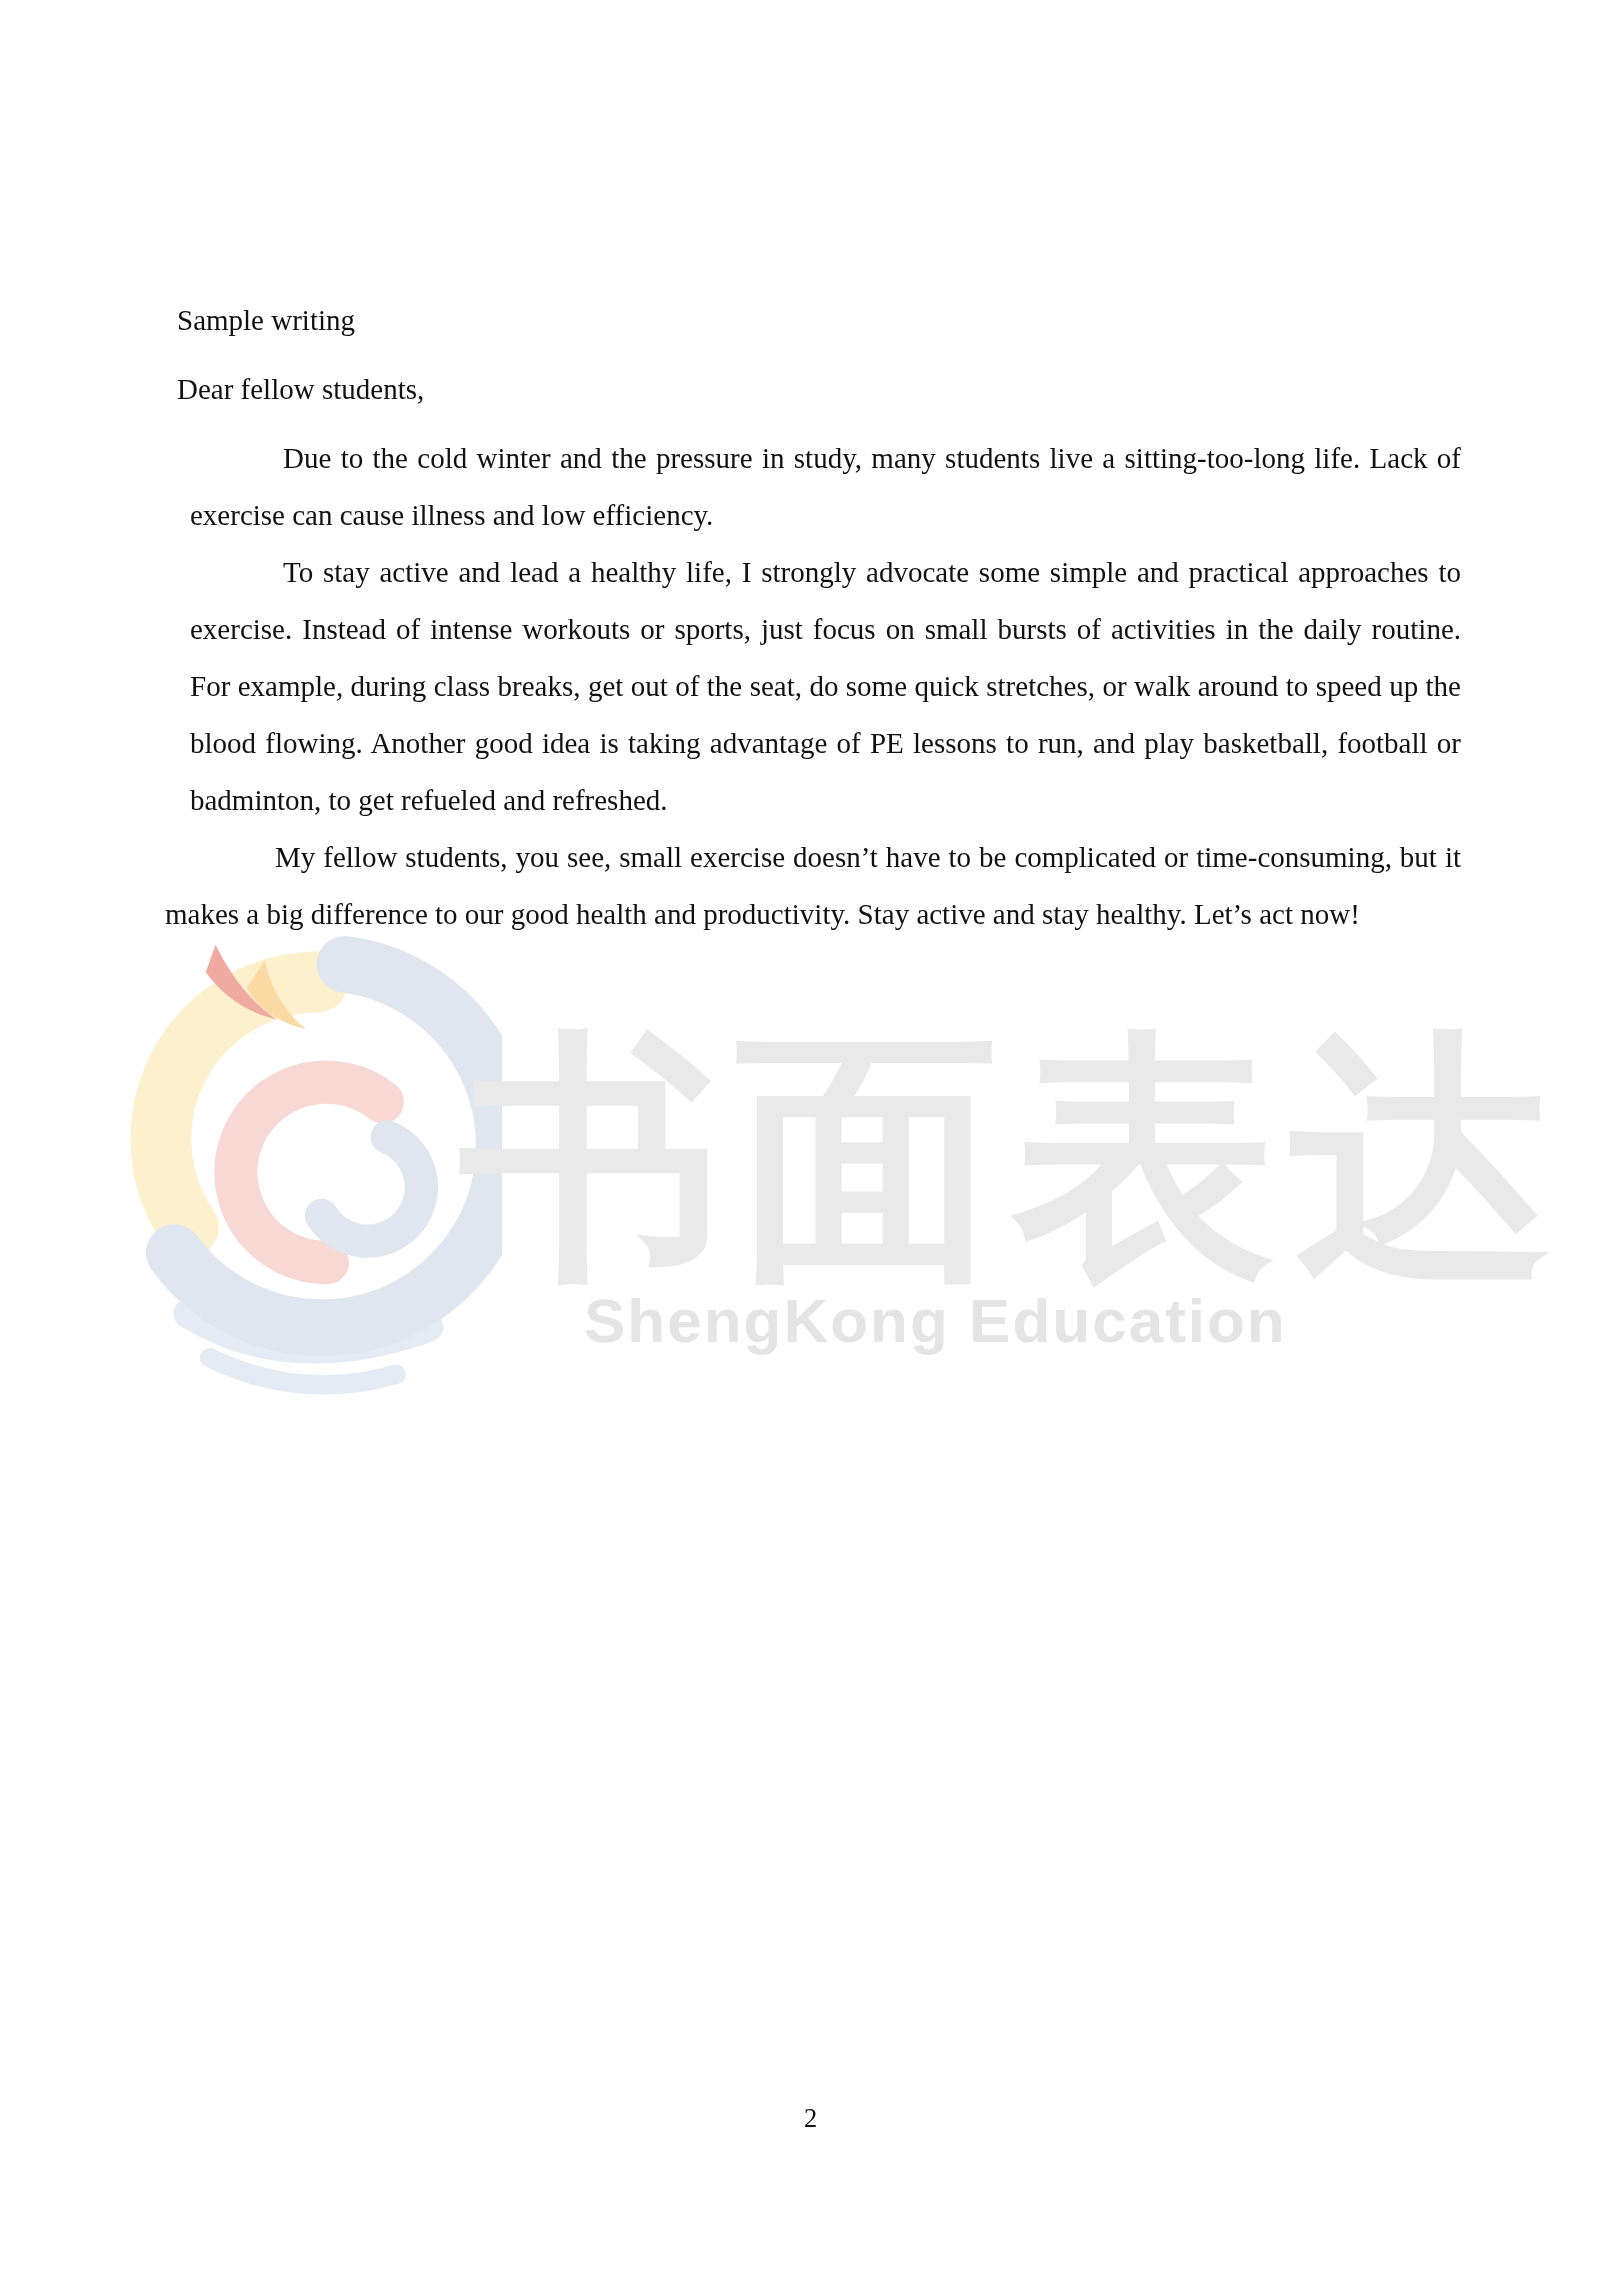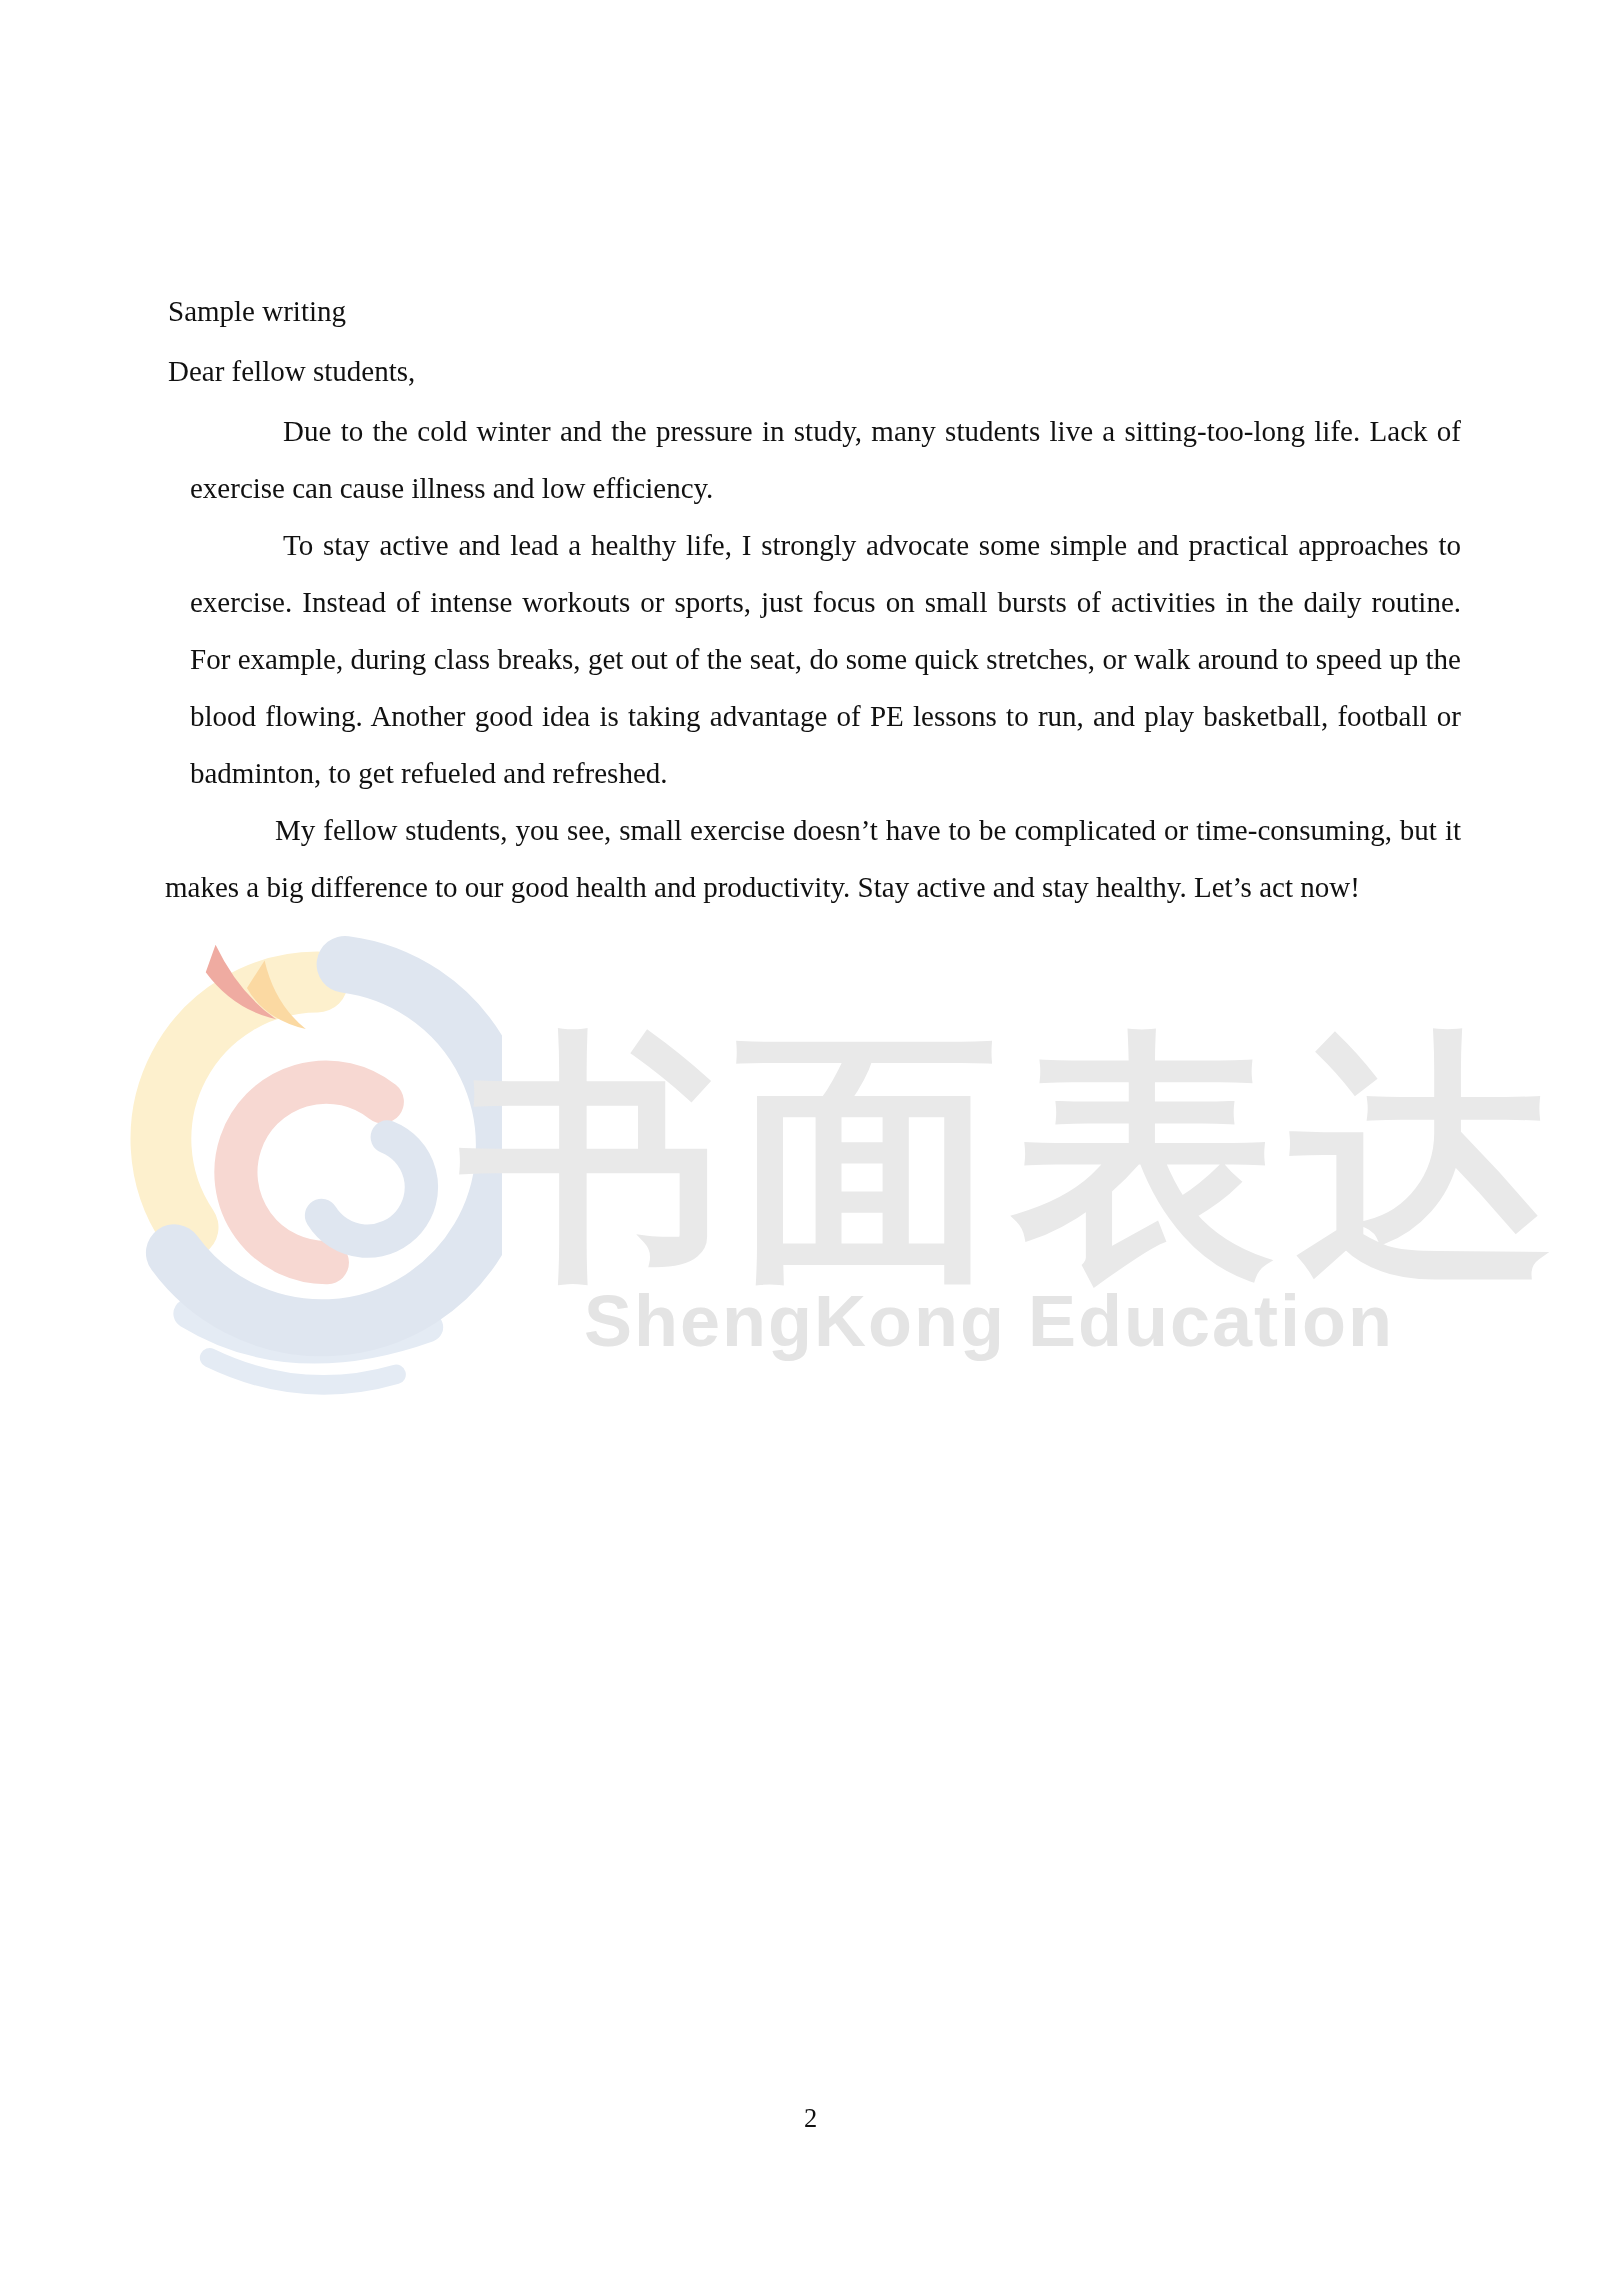--- a/index.html
+++ b/index.html
@@ -22,21 +22,21 @@
     font-size:263px;
     line-height:263px;
     letter-spacing:13.7px;
     color:#e9e9e9;
     white-space:nowrap;
   }
   .wm-en{
     position:absolute;left:584px;top:1276px;width:980px;
     font-family:"Liberation Sans", sans-serif;
     font-weight:700;
-    font-size:72px;
+    font-size:62px;
     line-height:90px;
     letter-spacing:2px;
     color:#e4e4e4;
     white-space:nowrap;
   }
   
   .content{
     position:absolute;z-index:1;
     left:165px;top:280px;width:1296px;
     font-size:29px;
@@ -47,21 +47,21 @@
     line-height:63px;
     font-weight:400;
     padding-left:12.7px;
   }
   .heading .h-bold{
     font-weight:700;
     font-family:"Liberation Sans", sans-serif;
   }
   .heading .h-normal{font-weight:400;}
   .line{
-    margin:3px;padding:0;
+    margin:12px;padding:0;
     line-height:57px;
     text-align:left;
   }
   .para{
     margin:0;padding:0;
     line-height:57px;
     text-align:justify;
   }
   .para.indent-a{text-indent:93px;margin-left:25px;}
   .para.indent-b{text-indent:110px;}

